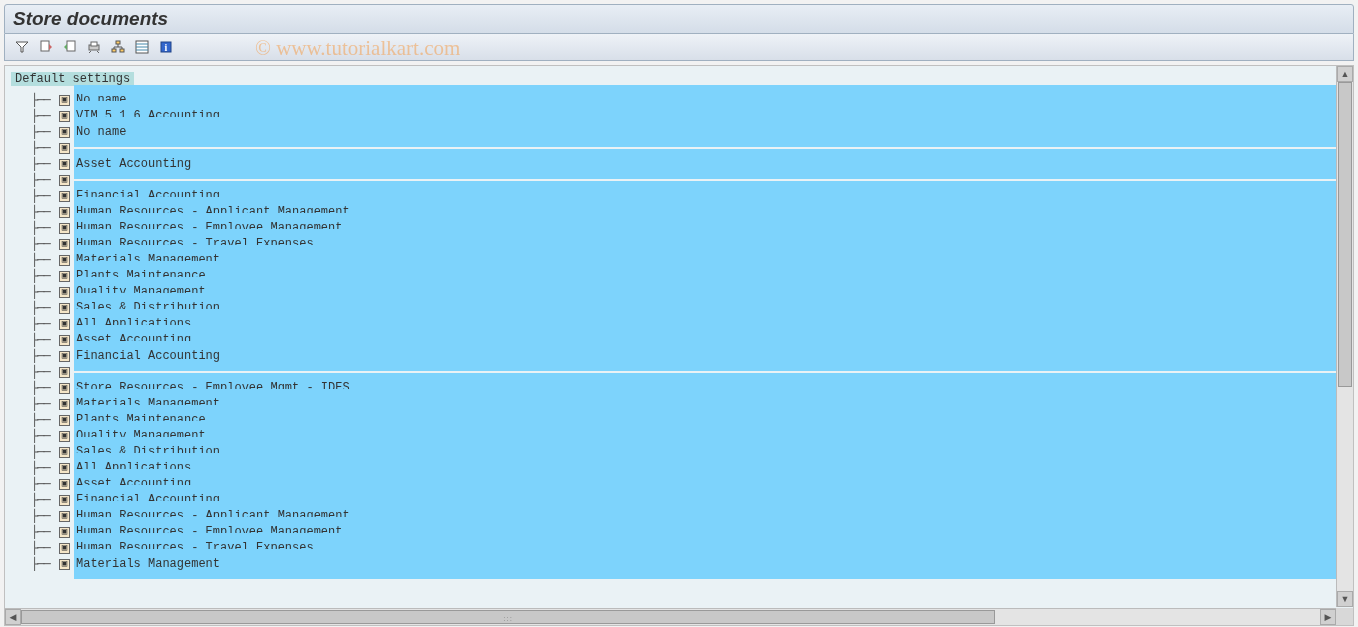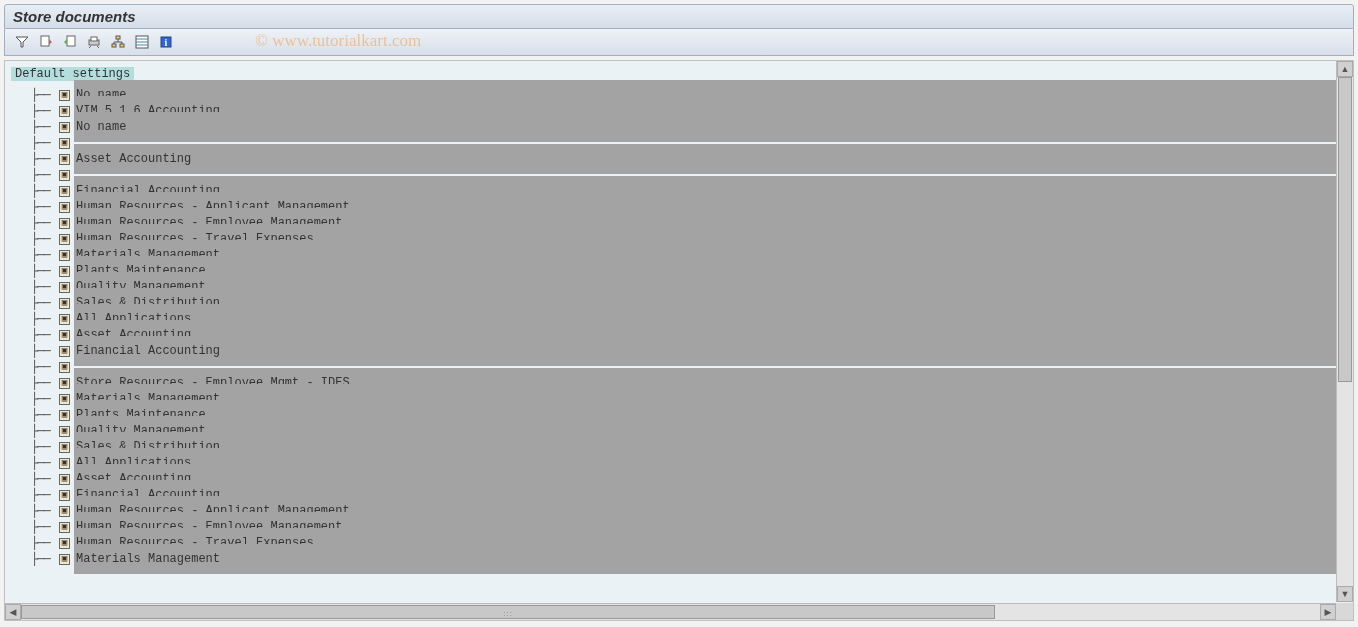--- a/index.html
+++ b/index.html
@@ -12,21 +12,21 @@
       position: relative;
     }
     .title-bar {
       background: linear-gradient(to bottom, #e8eef5 0%, #d4dde8 100%);
       border: 1px solid #a0b0c0;
       border-radius: 3px 3px 0 0;
       padding: 3px 8px;
       margin: 4px 4px 0 4px;
     }
     .title-bar h1 {
-      font-size: 15px;
+      font-size: 19px;
       font-style: italic;
       font-weight: bold;
       color: #333;
     }
     .toolbar {
       background: linear-gradient(to bottom, #eef2f7 0%, #d8dfe9 100%);
       border: 1px solid #a0b0c0;
       border-top: none;
       margin: 0 4px;
       padding: 4px 8px;
@@ -43,21 +43,21 @@
       justify-content: center;
       cursor: pointer;
       border: 1px solid transparent;
     }
     .watermark {
       position: absolute;
       left: 250px;
       top: 2px;
       color: #f4a050;
       opacity: 0.55;
-      font-size: 17px;
+      font-size: 21px;
       font-family: Georgia, serif;
       pointer-events: none;
     }
     .content-wrapper {
       margin: 4px;
       border: 1px solid #c0c0c0;
       background: #eaf2f5;
       height: 561px;
       position: relative;
       overflow: hidden;
@@ -107,21 +107,21 @@
       display: inline-flex;
       align-items: center;
       justify-content: center;
       font-size: 9px;
       line-height: 1;
       margin-right: 4px;
       flex-shrink: 0;
       color: #333;
     }
     .node-label {
-      background: #a3a3a3;
+      background: #7dd3fc;
       padding: 8px 2px;
       flex: 1;
       min-width: 280px;
       white-space: nowrap;
     }
     .vscroll {
       position: absolute;
       right: 0; top: 0; bottom: 18px;
       width: 17px;
       background: #e4e4e4;

